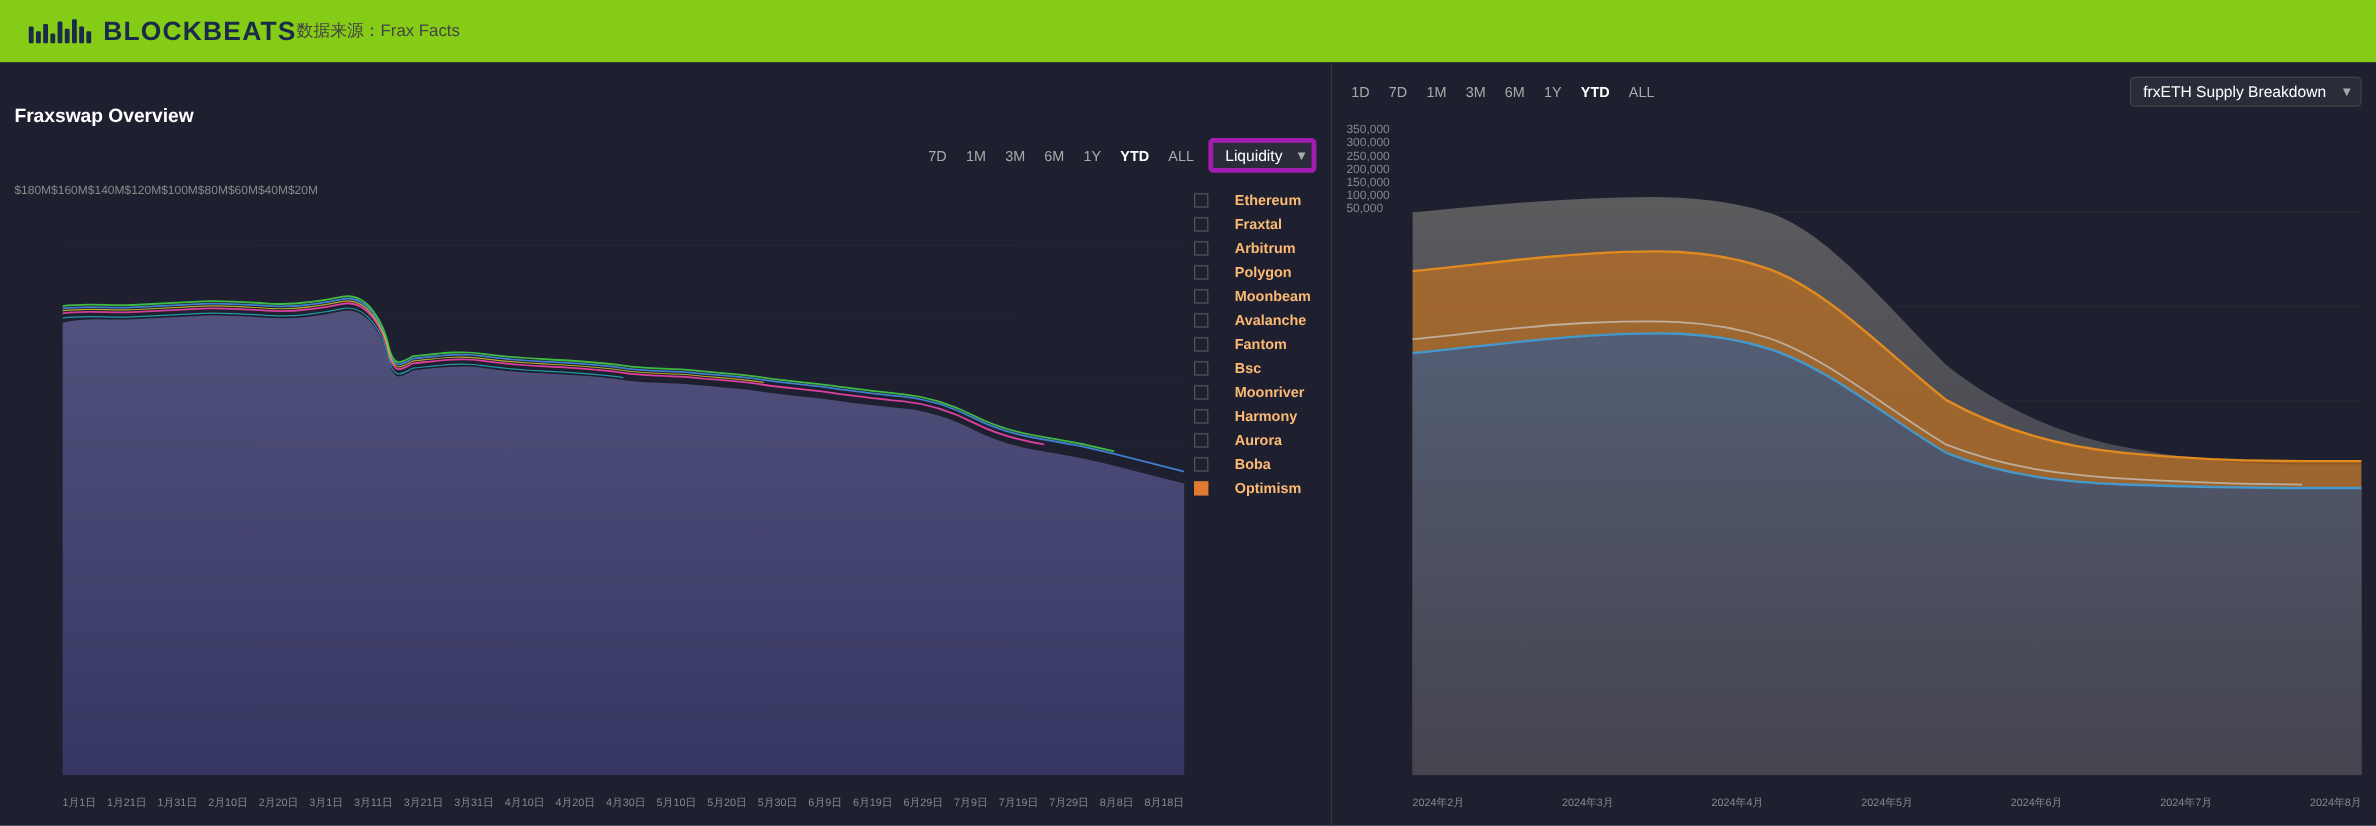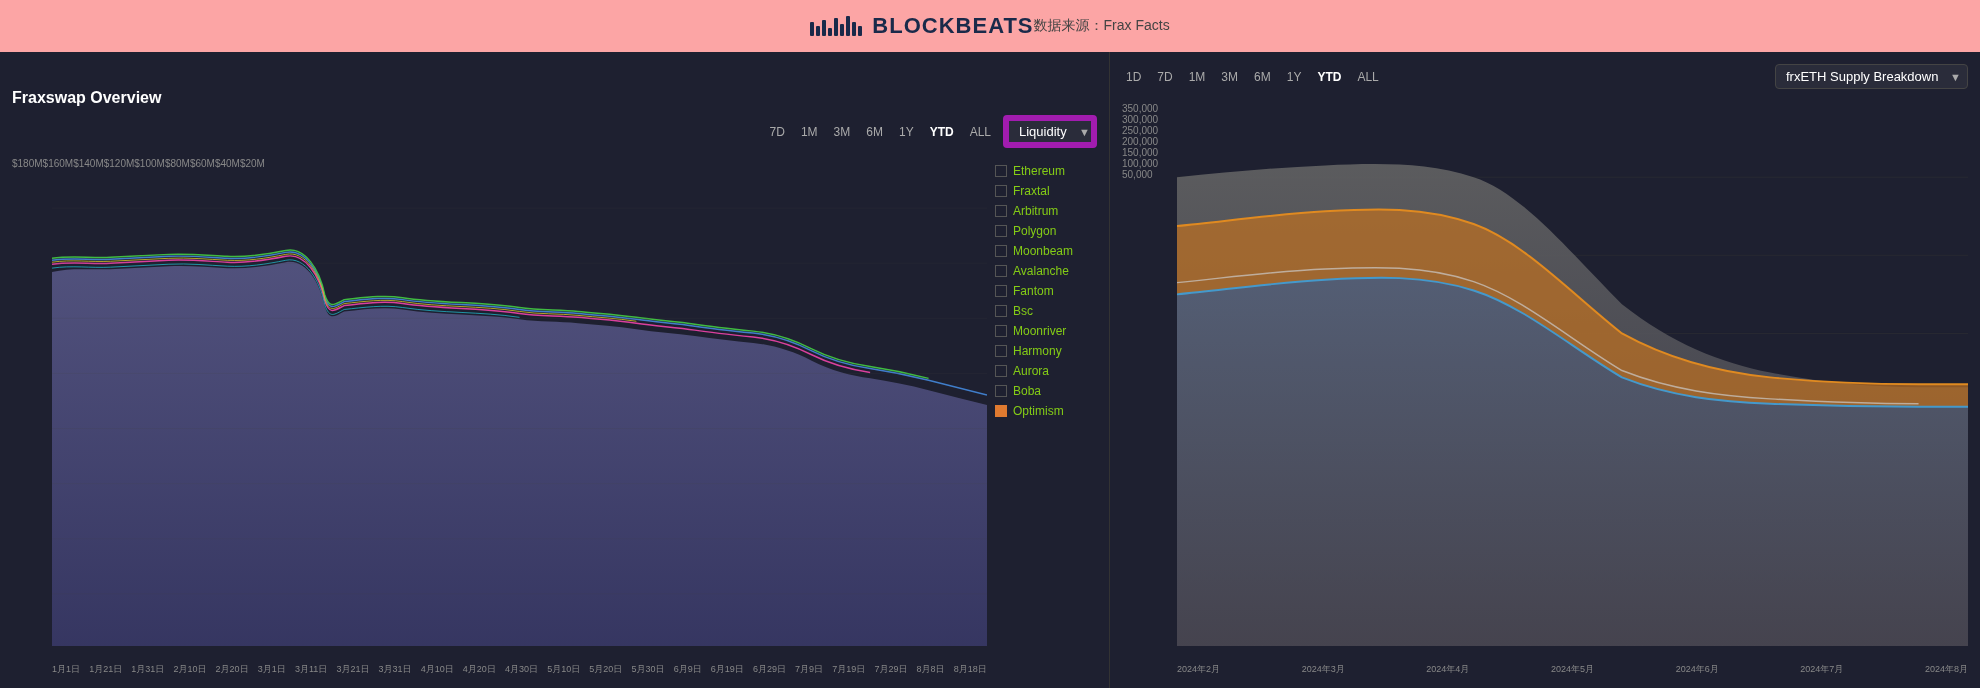--- a/index.html
+++ b/index.html
@@ -5,25 +5,25 @@
     * { box-sizing: border-box; margin: 0; padding: 0; }
     body {
       font-family: -apple-system, BlinkMacSystemFont, 'Segoe UI', sans-serif;
       background: #c8d0e0;
       width: 1980px;
       min-height: 688px;
     }
 
     
     .header {
-      background: #fca5a5;
+      background: #84cc16;
       display: flex;
       align-items: center;
-      justify-content: center;
-      padding: 10px 40px;
+      justify-content: flex-start;
+      padding: 10px 24px;
       height: 52px;
     }
     .logo {
       display: flex;
       align-items: center;
       gap: 10px;
       color: #1a2a4a;
       font-size: 22px;
       font-weight: 800;
       letter-spacing: 1px;
@@ -82,21 +82,21 @@
       cursor: pointer;
       padding: 2px 4px;
     }
     .time-btn.active {
       color: #fff;
       font-weight: 700;
     }
     .dropdown-select {
       background: #2a2c3a;
       color: #fff;
-      border: 6px solid #a21caf;
+      border: 4px solid #a21caf;
       border-radius: 4px;
       padding: 3px 24px 3px 10px;
       font-size: 13px;
       cursor: pointer;
       appearance: none;
       position: relative;
     }
     .dropdown-wrapper {
       position: relative;
       display: inline-block;
@@ -124,23 +124,24 @@
     .chart-legend {
       width: 110px;
       padding: 10px 0 0 8px;
       display: flex;
       flex-direction: column;
       gap: 6px;
     }
     .legend-item {
       display: flex;
       align-items: center;
-      gap: 6px;
+      gap: 22px;
       font-size: 12px;
-      color: #84cc16;
+      color: #fdba74;
+      font-weight: bold;
     }
     .legend-box {
       width: 12px;
       height: 12px;
       border: 1px solid #555;
       flex-shrink: 0;
     }
     .legend-box.filled {
       border: none;
     }

